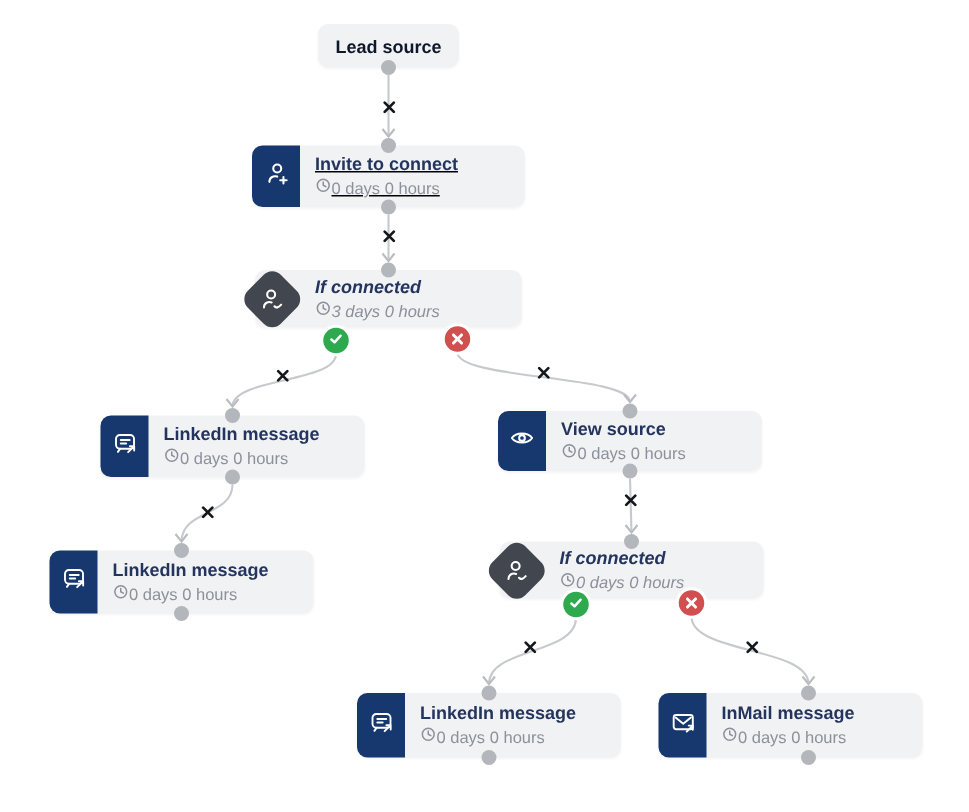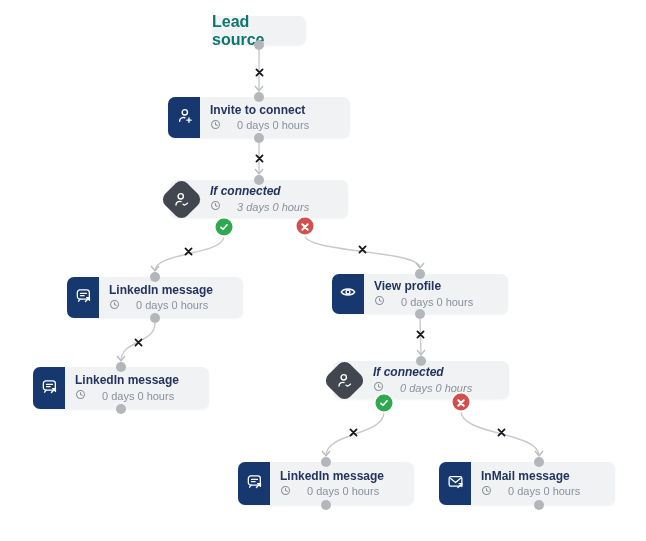--- a/index.html
+++ b/index.html
@@ -8,29 +8,29 @@
     font-family:"Liberation Sans", sans-serif;
   }
   .edges-layer{position:absolute;left:0;top:0;width:646px;height:541px;pointer-events:none;}
   .edge-path{stroke:#c7c9cd;stroke-width:1.4;fill:none;}
   .arrowhead{stroke:#b9bcc1;stroke-width:1.4;fill:none;}
   .node{
     position:absolute;background:#f1f2f4;border-radius:7px;display:flex;align-items:center;
     box-shadow:0 1px 2px rgba(30,40,60,0.05);cursor:pointer;
   }
   .node-source{justify-content:center;}
-  .source-title{font-size:16px;font-weight:700;color:#0f766e;}
+  .source-title{font-size:12px;font-weight:700;color:#0f172a;}
   .icon-box{
     width:32px;align-self:stretch;background:#16386e;border-radius:7px 0 0 7px;
     display:flex;align-items:center;justify-content:center;flex:none;
   }
   .node-content{padding:5px 10px 5px 10px;display:flex;flex-direction:column;justify-content:center;gap:2px;}
   .node-condition .node-content{padding-left:40px;font-style:italic;}
   .node-title{font-size:12px;font-weight:700;color:#23345e;line-height:13px;white-space:nowrap;}
-  .node-sub{font-size:11px;color:#8b909a;display:flex;align-items:center;gap:16px;line-height:12px;white-space:nowrap;}
+  .node-sub{font-size:11px;color:#8b909a;display:flex;align-items:flex-end;gap:0;line-height:12px;white-space:nowrap;}
   .diamond{
     position:absolute;width:31px;height:31px;background:#42474f;border-radius:8px;
     transform:rotate(45deg);display:flex;align-items:center;justify-content:center;cursor:pointer;
   }
   .diamond-inner{transform:rotate(-45deg);display:flex;align-items:center;justify-content:center;}
   .port{
     position:absolute;width:10px;height:10px;border-radius:50%;background:#b3b6bb;
     transform:translate(-50%,-50%);cursor:crosshair;
   }
   .badge{
@@ -103,21 +103,21 @@
     </div>
     <div class="edge-x" style="left: 501px; top: 432px;">
       <span><svg width="9" height="9" viewBox="0 0 10 10" fill="none" stroke="#15171c" stroke-width="2" stroke-linecap="round">
           <path d="M1.6 1.6 L8.4 8.4 M8.4 1.6 L1.6 8.4"></path>
         </svg></span>
     </div>
     <div class="node node-source" style="left: 212px; top: 16px; width: 94px; height: 29px;">
       <span class="source-title">Lead source</span>
     </div>
     <div class="port" style="left: 259px; top: 45px;"></div>
-    <div class="node" style="left: 168px; top: 97px; width: 182px; height: 41px;">
+    <div class="node" style="left: 168px; top: 97px; width: 182px; height: 41px; text-decoration: underline;">
       <div class="icon-box">
         <span><svg width="17" height="17" viewBox="0 0 16 16" fill="none" stroke="#fff" stroke-width="1.3" stroke-linecap="round" stroke-linejoin="round">
             <circle cx="8.3" cy="5" r="2.5"></circle>
             <path d="M3.4 13.4 C3.4 10.4 6.2 9.4 8.3 10.1"></path>
             <path d="M12.2 10.4 v4 M10.2 12.4 h4"></path>
           </svg></span>
       </div>
       <div class="node-content">
         <span class="node-title">Invite to connect</span>
         <span class="node-sub">
@@ -186,21 +186,21 @@
     <div class="port" style="left: 155px; top: 277px;"></div>
     <div class="port" style="left: 155px; top: 318px;"></div>
     <div class="node" style="left: 332px; top: 274px; width: 176px; height: 40px;">
       <div class="icon-box">
         <span><svg width="18" height="18" viewBox="0 0 16 16" fill="none" stroke="#fff" stroke-width="1.2" stroke-linecap="round" stroke-linejoin="round">
             <path d="M2 8 C4.5 4.4 11.5 4.4 14 8 C11.5 11.6 4.5 11.6 2 8 Z"></path>
             <circle cx="8" cy="8" r="1.7"></circle>
           </svg></span>
       </div>
       <div class="node-content">
-        <span class="node-title">View profile</span>
+        <span class="node-title">View source</span>
         <span class="node-sub">
           <span><svg width="11" height="11" viewBox="0 0 12 12" fill="none" stroke="#8b909a" stroke-width="1.1" stroke-linecap="round" stroke-linejoin="round">
               <circle cx="6" cy="6" r="4.3"></circle>
               <path d="M6 3.7 V6 L7.9 7"></path>
             </svg></span>
           <span>0 days 0 hours</span>
         </span>
       </div>
     </div>
     <div class="port" style="left: 420px; top: 274px;"></div>

